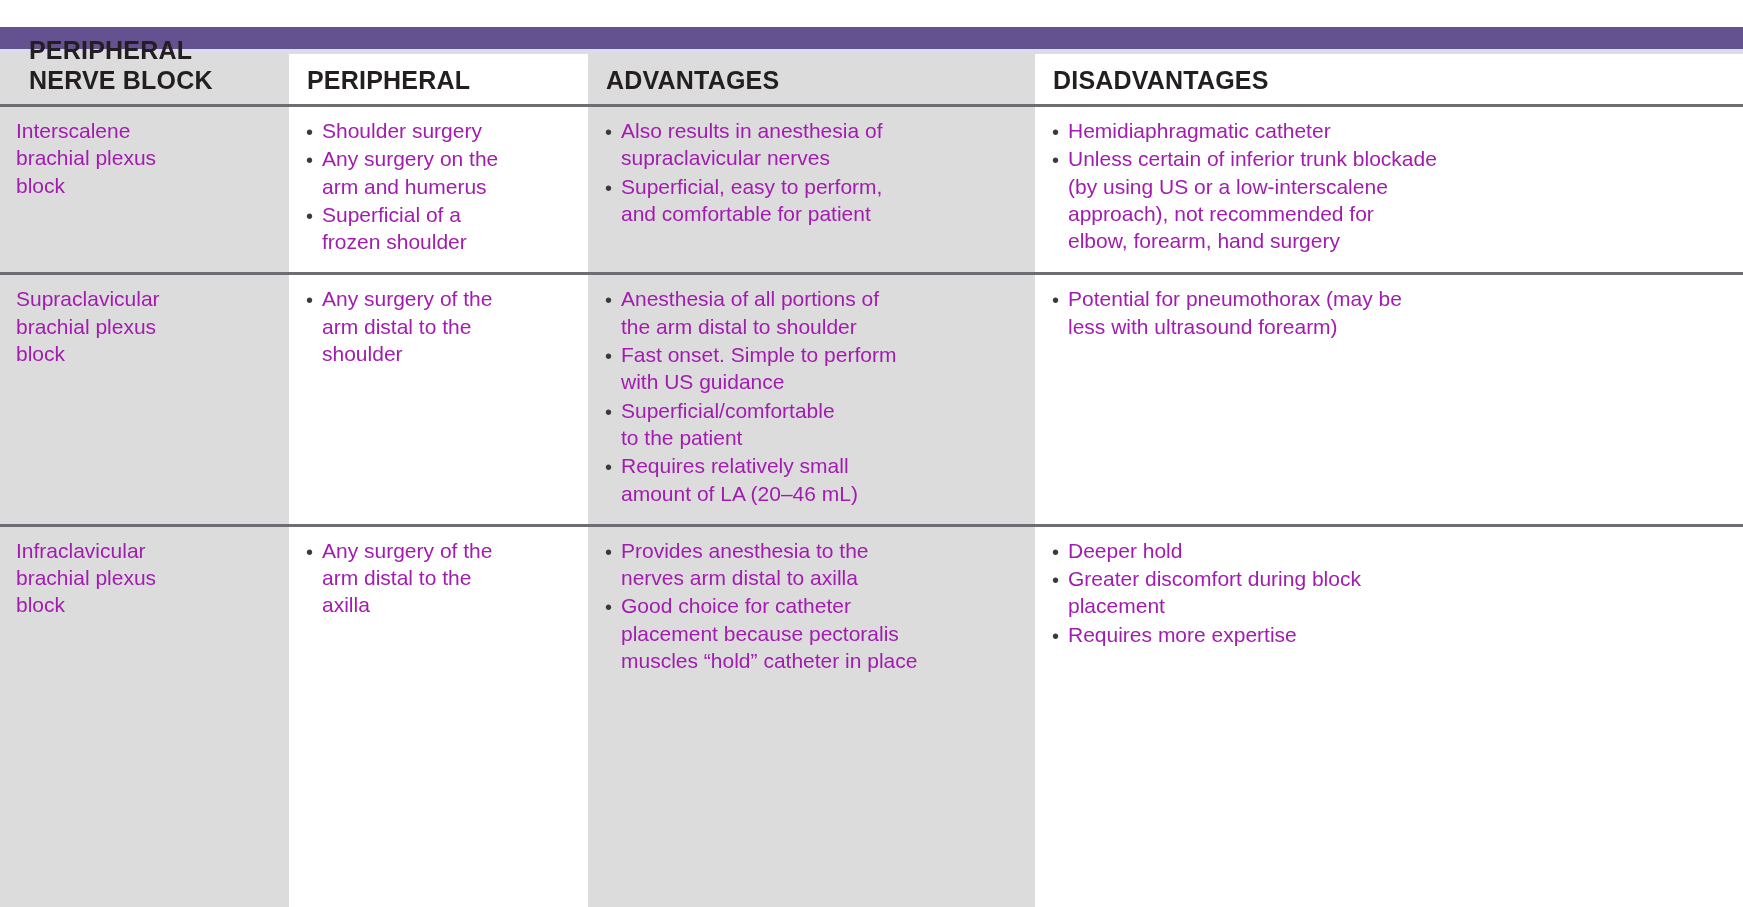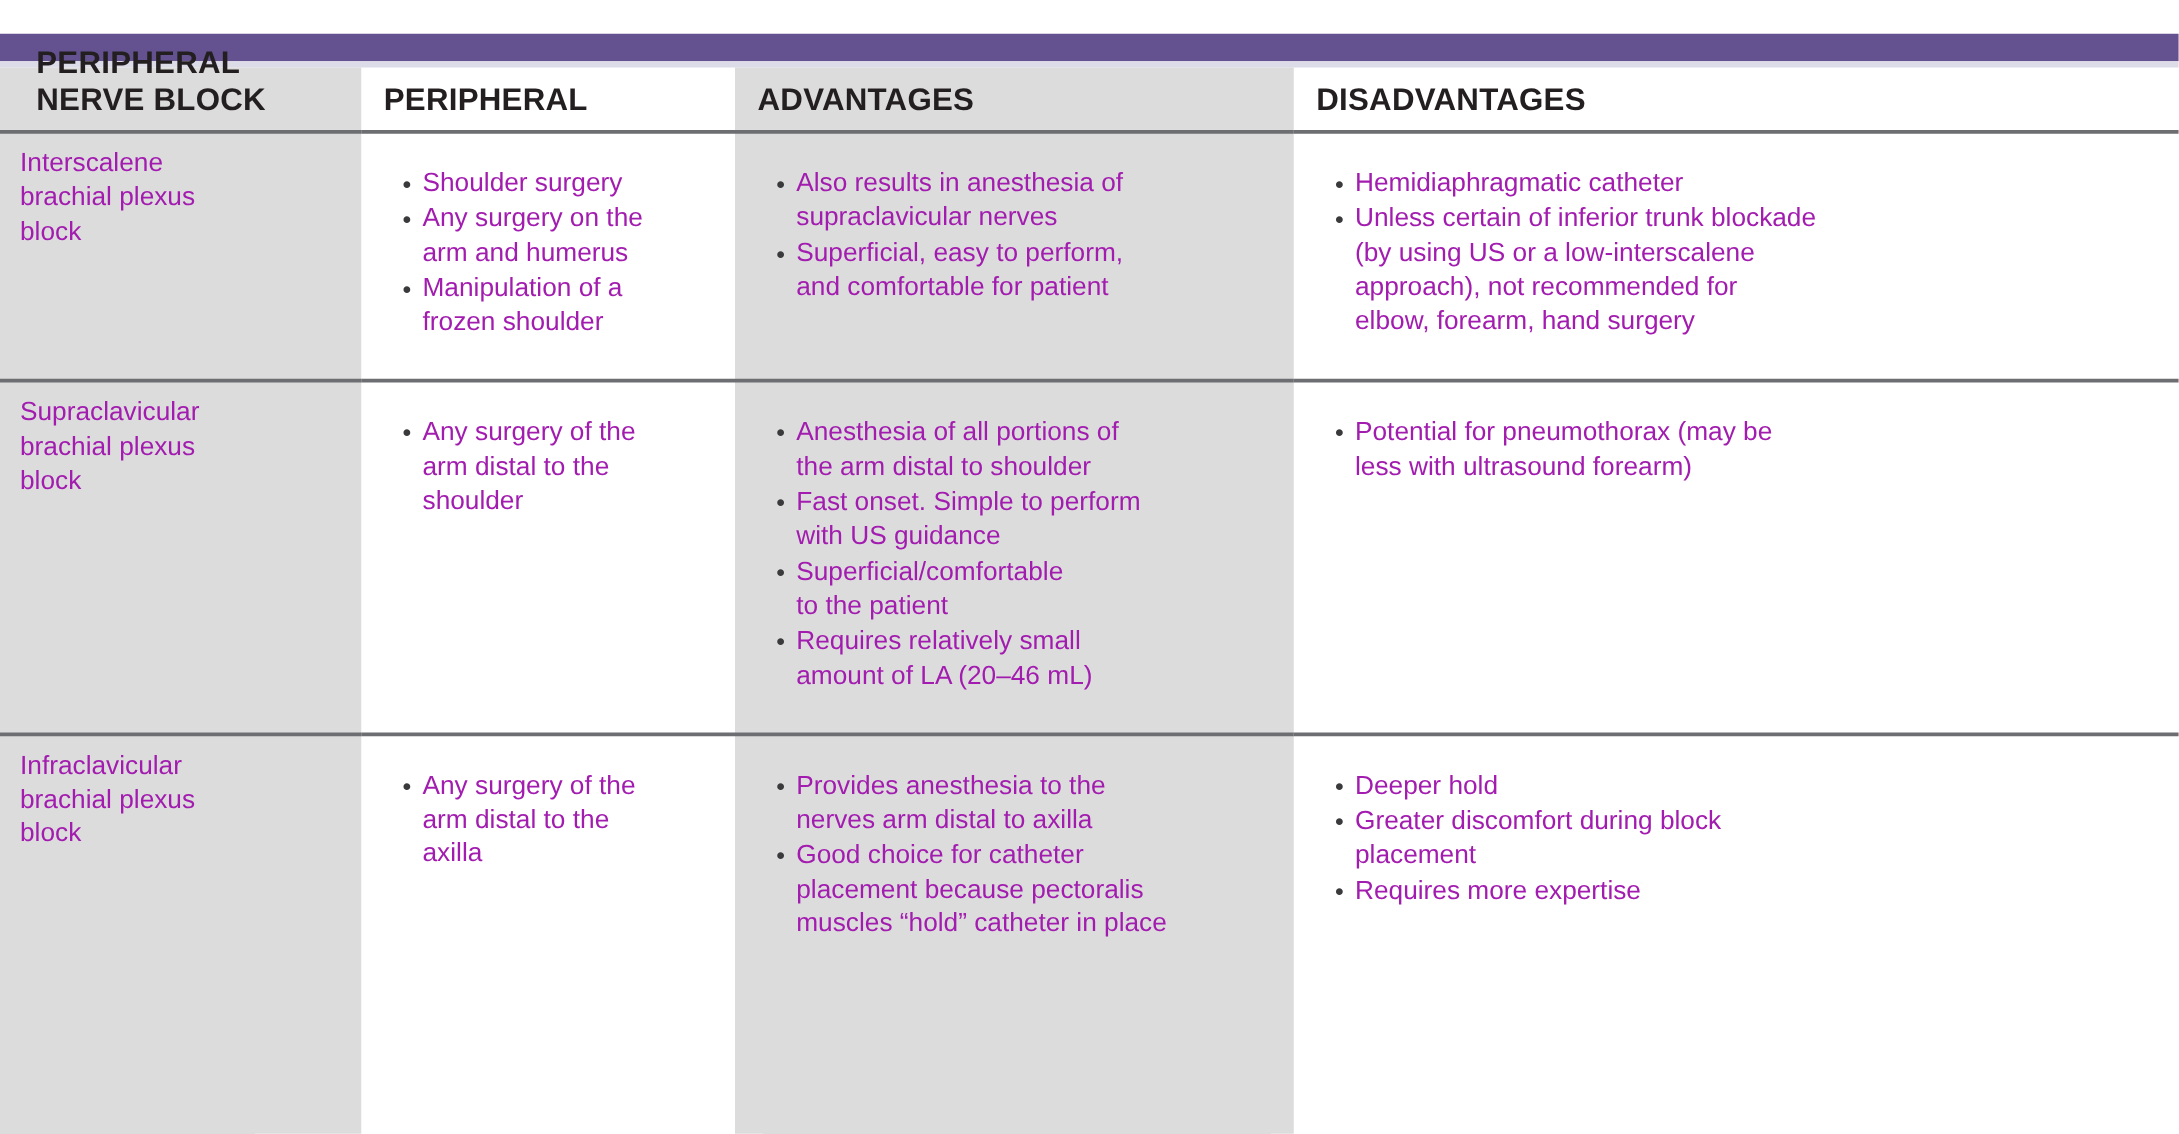--- a/index.html
+++ b/index.html
@@ -90,21 +90,21 @@
     font-weight: 300;
   }
   tbody tr:last-child td { border-bottom: none; }
 
   .block-name {
     display: block;
     white-space: pre-line;
   }
 
   ul.bullets {
-    margin: 16px;
+    margin: 0;
     padding: 0;
     list-style: none;
   }
   ul.bullets li {
     position: relative;
     padding-left: 17px;
     margin: 0 0 1px 0;
     white-space: pre-line;
   }
   ul.bullets li::before {
@@ -150,21 +150,21 @@
         <td>
           <span class="block-name">Interscalene
 brachial plexus
 block</span>
         </td>
         <td>
           <ul class="bullets">
             <li>Shoulder surgery</li>
             <li>Any surgery on the
 arm and humerus</li>
-            <li>Manipulation of a
+            <li>Superficial of a
 frozen shoulder</li>
           </ul>
         </td>
         <td>
           <ul class="bullets">
             <li>Also results in anesthesia of
 supraclavicular nerves</li>
             <li>Superficial, easy to perform,
 and comfortable for patient</li>
           </ul>

